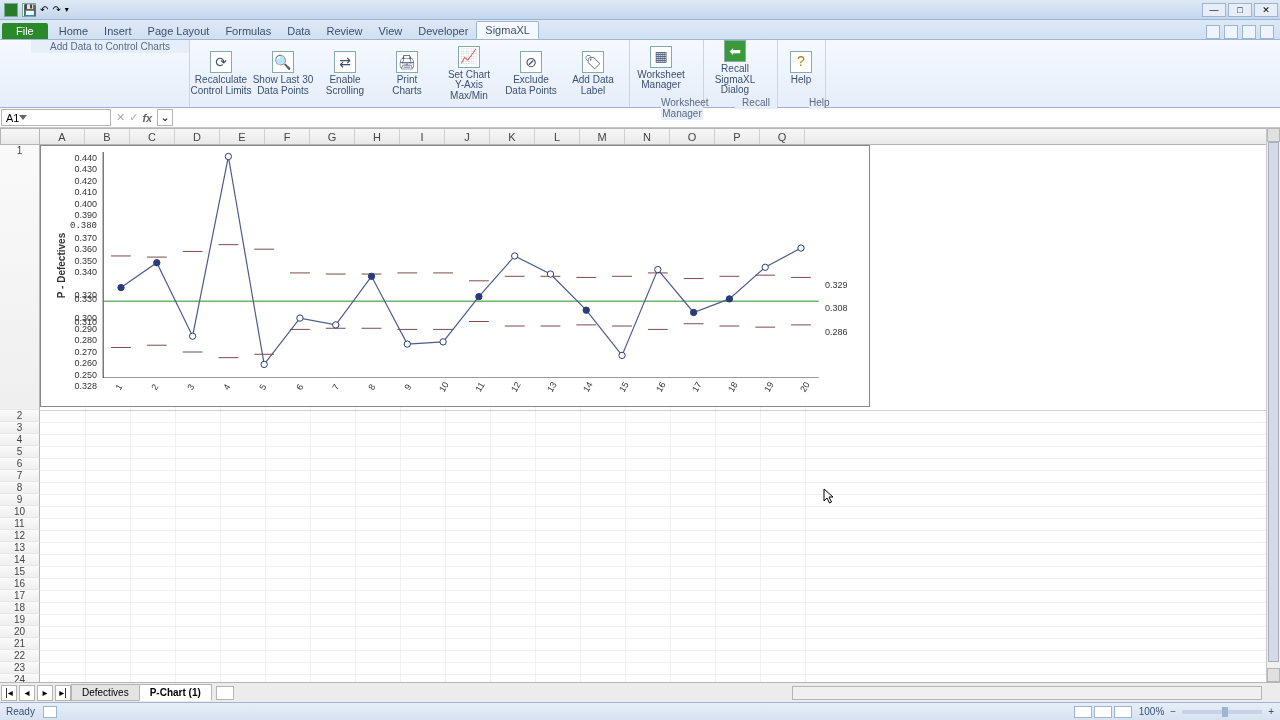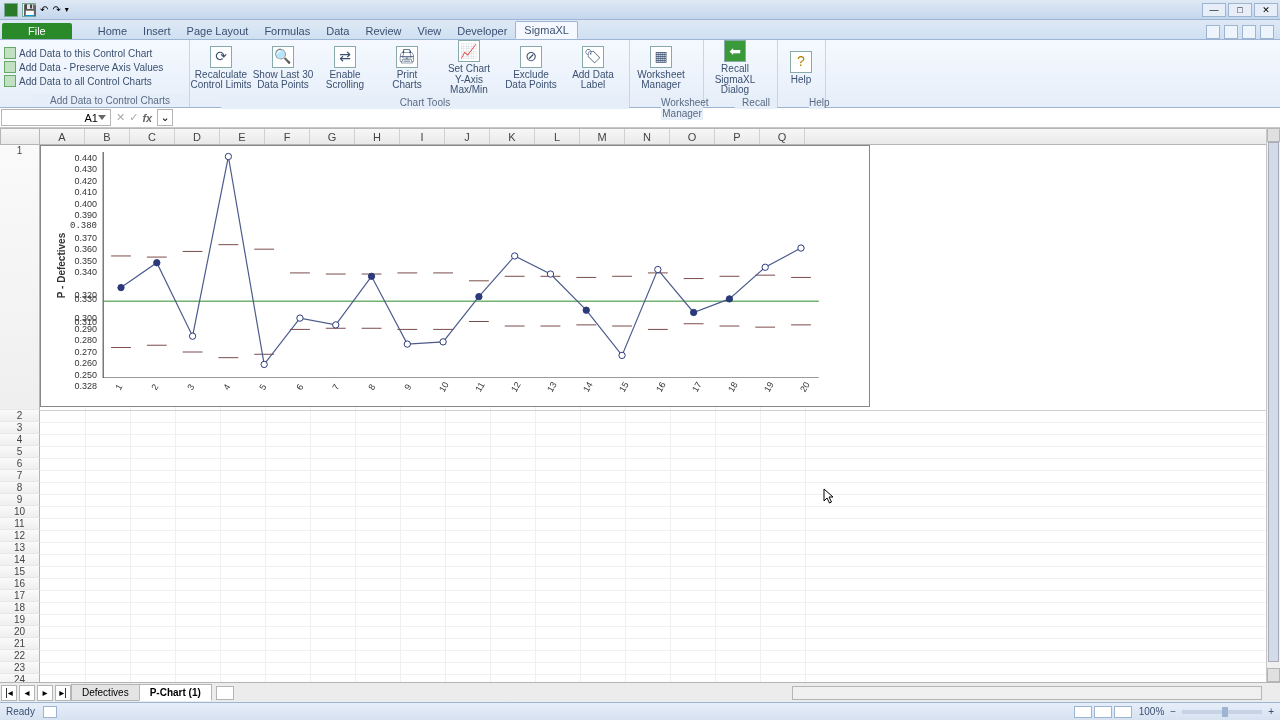--- a/index.html
+++ b/index.html
@@ -8,41 +8,41 @@
 
 .titlebar { height: 20px; background: linear-gradient(#dfe9f5,#c4d6ec); display: flex; align-items: center; position: relative; border-bottom: 1px solid #9db5d2; }
 .titlebar .qat { display:flex; align-items:center; gap:4px; padding-left:4px;}
 .titlebar .qat .box { width:14px; height:14px; background:#fff; border:1px solid #7a9; display:inline-block;}
 .titlebar .title { position:absolute; left:50%; transform:translateX(-50%); color:#3b5070; font-size:11px;}
 .titlebar .winbtns { position:absolute; right:2px; display:flex; gap:2px;}
 .titlebar .winbtns span { width:24px; height:14px; background:#e8eef7; border:1px solid #9db5d2; display:flex; align-items:center; justify-content:center; font-size:9px;}
 
 
 .ribbon-tabs { height:20px; background:linear-gradient(#dfe9f5,#cfe0f2); display:flex; align-items:flex-end; padding-left:2px; border-bottom:1px solid #9db5d2;}
-.ribbon-tabs .file { background:#2a8a2a; color:#fff; padding:2px 26px; border-radius:2px 2px 0 0; margin-right:18px; font-size:11px;}
+.ribbon-tabs .file { background:#2a8a2a; color:#fff; padding:2px 14px; border-radius:2px 2px 0 0; margin-right:3px; font-size:11px;}
 .ribbon-tabs .tab { padding:2px 8px; color:#3b5070; font-size:11px; cursor:default;}
 .ribbon-tabs .tab.active { background:#f5f9ff; border:1px solid #9db5d2; border-bottom:1px solid #f5f9ff; border-radius:2px 2px 0 0;}
 .ribbon-tabs .spacer { flex:1;}
 .ribbon-tabs .help-icons { display:flex; gap:4px; padding-right:6px; color:#3b5070;}
 .ribbon-tabs .help-icons span{ width:14px; height:14px; border:1px solid #9db5d2; display:inline-block; background:#eef4fb;}
 
 
 .ribbon { height:68px; background:linear-gradient(#f5f9ff,#e6eef9); border-bottom:1px solid #9db5d2; display:flex;}
 .group { border-right:1px solid #c4d6ec; display:flex; flex-direction:column; height:100%;}
 .group-body { flex:1; display:flex; align-items:center;}
 .group-label { font-size:10px; text-align:center; color:#5a6a84; padding:1px 0; background:#e6eef9;margin-left:31px;}
 .vlist { display:flex; flex-direction:column; padding:2px 4px; gap:0;}
 .vlist .item { display:flex; align-items:center; gap:3px; font-size:10px; color:#3b5070; padding:1px 0; white-space:nowrap;}
 .vlist .item .ic { width:12px; height:12px; background:#c2e0c2; border:1px solid #6a6;}
 .bigbtn { display:flex; flex-direction:column; align-items:center; justify-content:center; width:62px; height:56px; font-size:10px; color:#3b5070; text-align:center; line-height:1.05; gap:2px;}
 .bigbtn .ic { width:22px; height:22px; background:#fff; border:1px solid #8aa; display:flex; align-items:center; justify-content:center; font-size:14px;}
 
 
 .formula-row { height:20px; display:flex; align-items:stretch; border-bottom:1px solid #c7c7c7;}
-.namebox { width:110px; border:1px solid #b5b5b5; margin:1px; display:flex; align-items:center; justify-content:flex-end; padding:0 4px; font-size:11px;}
+.namebox { width:110px; border:1px solid #b5b5b5; margin:1px; display:flex; align-items:center; justify-content:flex-start; padding:0 4px; font-size:11px;}
 .namebox .dd { width:0; height:0; border-left:4px solid transparent; border-right:4px solid transparent; border-top:5px solid #666;}
 .fxbtns { display:flex; align-items:center; padding:0 4px; gap:4px; color:#666;}
 .fxbtns .fx { font-style:italic; font-weight:bold;}
 .formulabar { flex:1; border:1px solid #b5b5b5; margin:1px; display:flex; align-items:center; padding:0 6px; font-size:11px;}
 .expand { width:16px; display:flex; align-items:center; justify-content:center; border:1px solid #b5b5b5; margin:1px;}
 .colhdrs { position:absolute; top:128px; left:40px; right:14px; height:17px; display:flex; border-top:1px solid #b5b5b5; border-bottom:1px solid #b5b5b5; background:linear-gradient(#f7f7f7,#e9e9e9);}
 .corner { position:absolute; top:128px; left:0; width:40px; height:17px; border:1px solid #b5b5b5; background:linear-gradient(#f7f7f7,#e9e9e9);}
 .colhdrs .c { border-right:1px solid #d0d0d0; text-align:center; font-size:11px; color:#444; line-height:16px;}
 
 .rowsarea { position:absolute; top:145px; left:0; right:14px; bottom:38px; overflow:hidden;}
@@ -130,36 +130,20 @@
   <div class="help-icons">
     <span></span>
     <span></span>
     <span></span>
     <span></span>
   </div>
 </div>
 
 <div class="ribbon">
   <div class="group" style="width:190px;">
-    <div class="group-body">
-      <div class="vlist">
-        <div class="item">
-            <span class="ic"></span>
-            <span>Add Data to this Control Chart</span>
-          </div>
-        <div class="item">
-            <span class="ic"></span>
-            <span>Add Data - Preserve Axis Values</span>
-          </div>
-        <div class="item">
-            <span class="ic"></span>
-            <span>Add Data to all Control Charts</span>
-          </div>
-      </div>
-    </div>
     <div class="group-label">Add Data to Control Charts</div>
   </div>
 
   <div class="group" style="width:440px;">
     <div class="group-body">
       <div class="bigbtn">
           <div class="ic">⟳</div>
           <div><span>Recalculate</span><br><span>Control Limits</span></div>
         </div>
       <div class="bigbtn">
@@ -180,21 +164,20 @@
         </div>
       <div class="bigbtn">
           <div class="ic">⊘</div>
           <div><span>Exclude</span><br><span>Data Points</span></div>
         </div>
       <div class="bigbtn">
           <div class="ic">🏷</div>
           <div><span>Add Data</span><br><span>Label</span></div>
         </div>
     </div>
-    <div class="group-label">Chart Tools</div>
   </div>
 
   <div class="group" style="width:74px;">
     <div class="group-body">
         <div class="bigbtn">
           <div class="ic">▦</div>
           <div><span>Worksheet</span><br><span>Manager</span></div>
         </div>
       </div>
     <div class="group-label">Worksheet Manager</div>
@@ -432,20 +415,25 @@
         <div class="xtick" style="left: 415.158px;">12</div>
         <div class="xtick" style="left: 451.263px;">13</div>
         <div class="xtick" style="left: 487.368px;">14</div>
         <div class="xtick" style="left: 523.474px;">15</div>
         <div class="xtick" style="left: 559.579px;">16</div>
         <div class="xtick" style="left: 595.684px;">17</div>
         <div class="xtick" style="left: 631.789px;">18</div>
         <div class="xtick" style="left: 667.895px;">19</div>
         <div class="xtick" style="left: 704px;">20</div>
       </div>
+    <div class="rightlabels" id="rlabs">
+        <div class="rlab" style="top: 132.54px;">0.329</div>
+        <div class="rlab" style="top: 156.48px;">0.308</div>
+        <div class="rlab" style="top: 180.42px;">0.286</div>
+      </div>
   </div>
 </div>
 
 <div class="vscroll">
   <div class="btn"></div>
   <div class="track">
       <div class="thumb"></div>
     </div>
   <div class="btn" style="position:absolute;bottom:0;left:0;right:0;"></div>
 </div>

